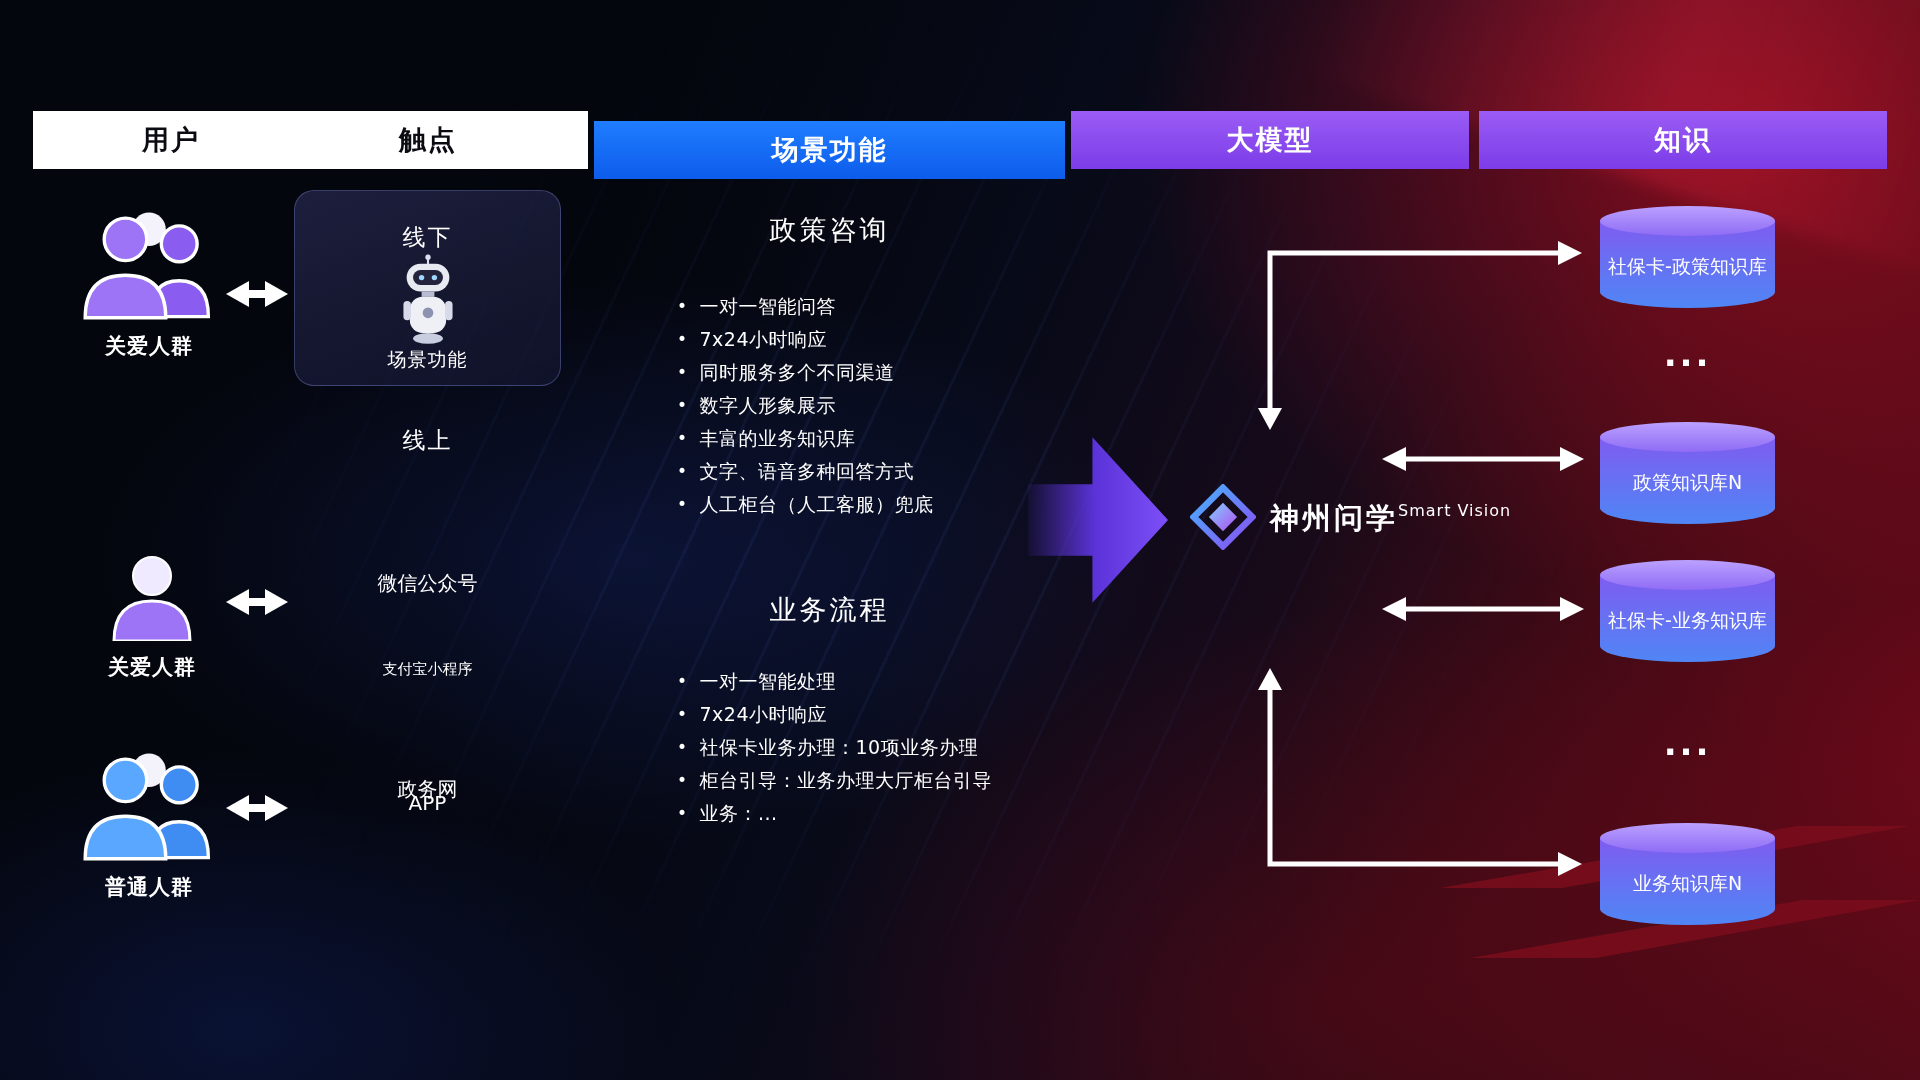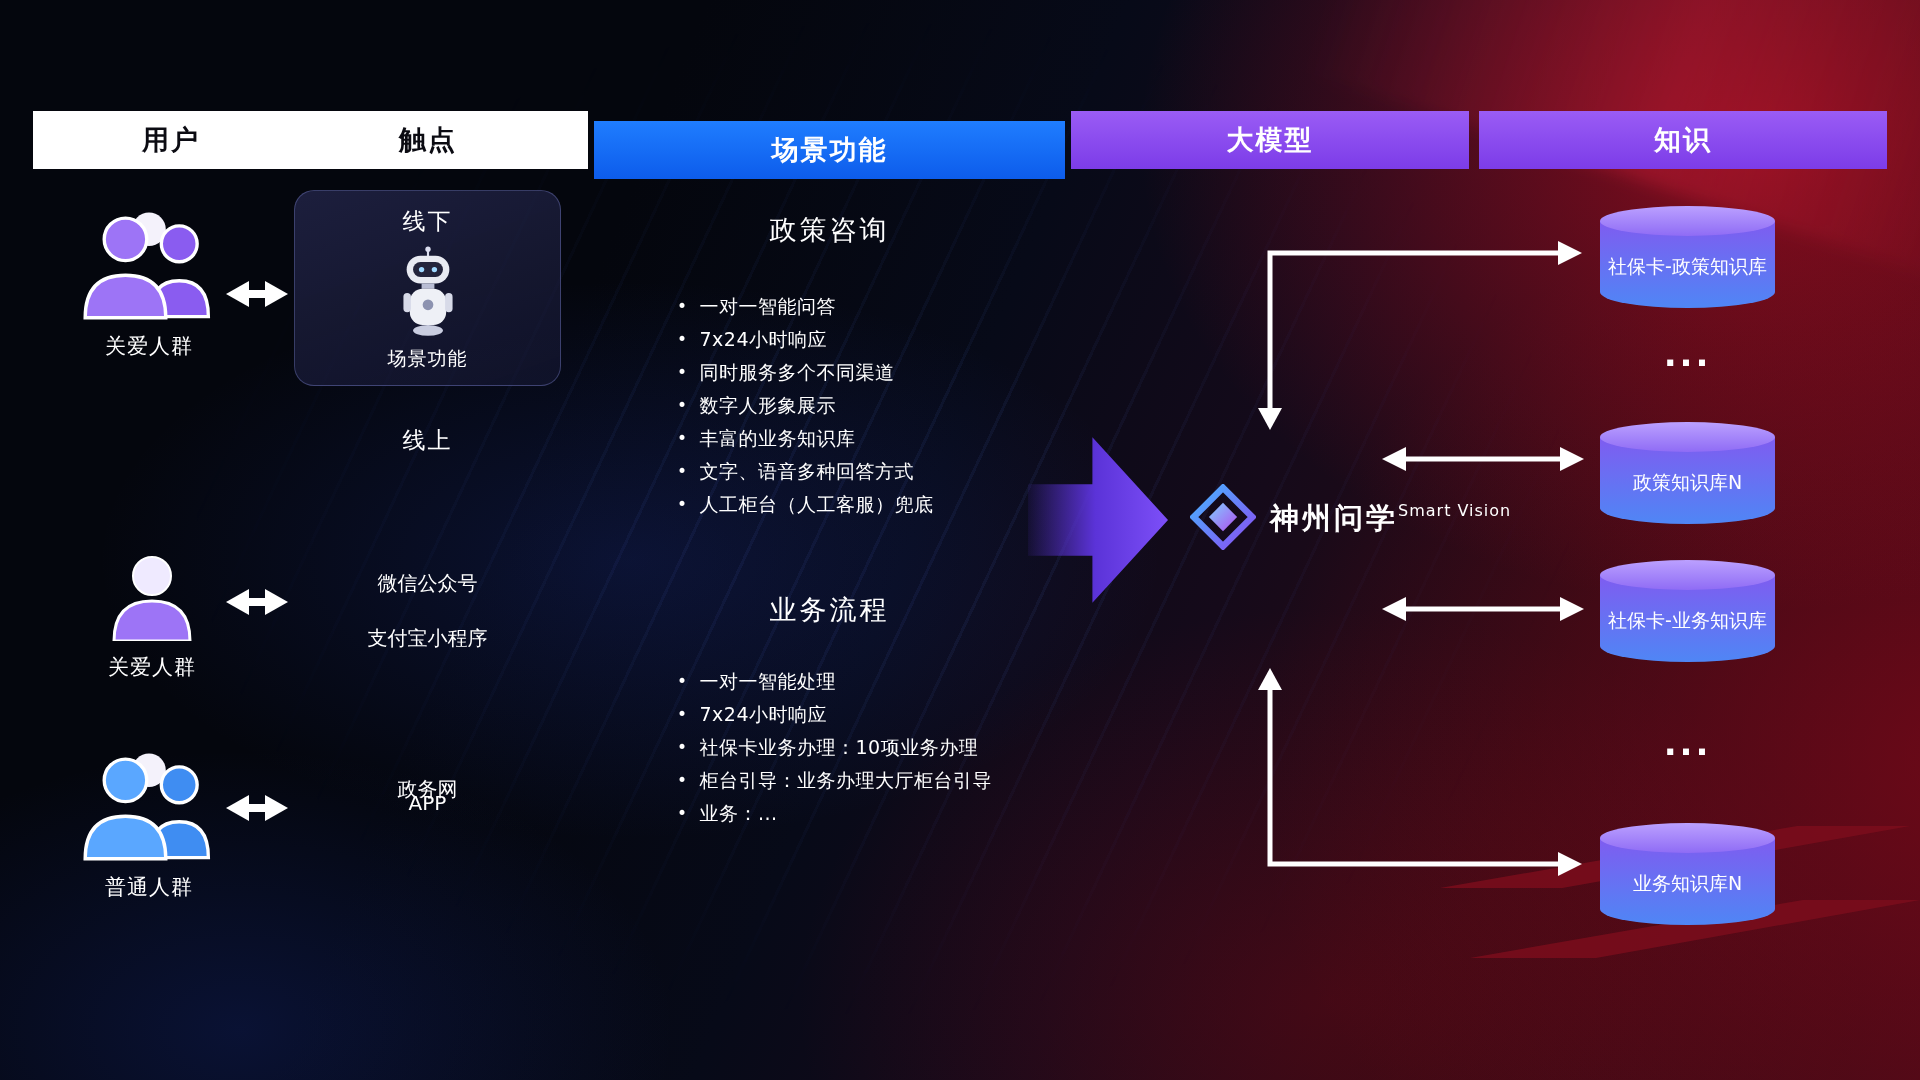--- a/index.html
+++ b/index.html
@@ -44,38 +44,38 @@
   .hdr-white{ background:#ffffff; color:#0b0b12; }
   .hdr-blue{ background:linear-gradient(180deg,#1f7dff,#0d5ceb); color:#fff; }
   .hdr-purple{ background:linear-gradient(180deg,#9a5cf5,#7c3ce8); color:#fff; }
   .hdr-1{ left:33px;  width:276px; }
   .hdr-2{ left:268px; width:320px; }
   .hdr-3{ left:594px; width:471px;margin-top:10px; }
   .hdr-4{ left:1071px; width:398px; }
   .hdr-5{ left:1479px; width:408px; }
 
   
-  .user-block{ position:absolute; text-align:center; }
+  .user-block{ position:absolute; text-align:center;font-weight:bold; }
   .user-1{ left:68px; top:208px; width:162px; }
   .user-2{ left:96px; top:553px; width:112px; }
   .user-3{ left:68px; top:749px; width:162px; }
   .user-label{ font-size:21px; margin-top:8px; letter-spacing:1px; }
 
   
   .offline-card{ position:absolute; left:294px; top:190px; width:267px; height:196px;
     background:linear-gradient(160deg, rgba(47,49,96,.58), rgba(20,22,48,.68));
     border:1px solid rgba(132,140,222,.35); border-radius:20px;
     display:flex; flex-direction:column; align-items:center; padding:15px 0 13px; }
-  .offline-title{ font-size:23px; letter-spacing:2px; }
+  .offline-title{ font-size:23px; letter-spacing:2px;margin-top:16px; }
   .robot-wrap{ flex:1; display:flex; align-items:center; }
   .offline-caption{ font-size:19px; letter-spacing:1px; }
   .tp-text{ position:absolute; left:294px; width:267px; text-align:center; }
   .tp-online{ top:425px; font-size:23px; letter-spacing:2px; }
   .tp-wechat{ top:570px; font-size:20px; }
-  .tp-alipay{ top:625px; font-size:20px; }
+  .tp-alipay{ top:660px; font-size:15px; }
   .tp-gov{ top:776px; font-size:20px; }
   .tp-app{ top:791px; font-size:20px; }
 
   
   .sc-title{ position:absolute; left:594px; width:471px; text-align:center;
     font-size:27px; font-weight:500; letter-spacing:3px; }
   .sc-title-policy{ top:212px; }
   .sc-title-business{ top:592px; }
   .sc-list{ position:absolute; left:677px; list-style:none;
     font-size:19px; line-height:32px; letter-spacing:.5px; }

